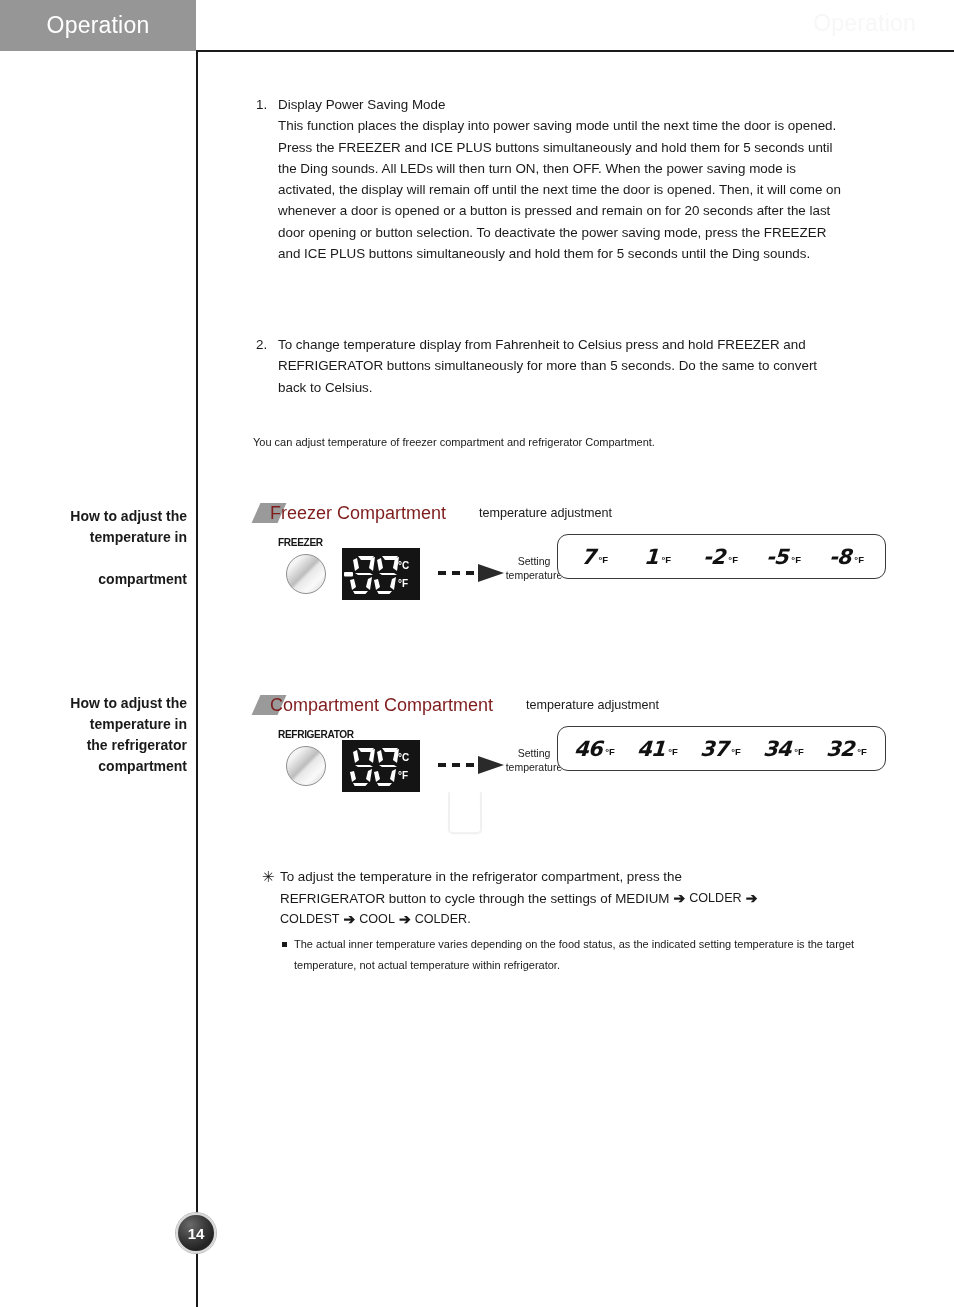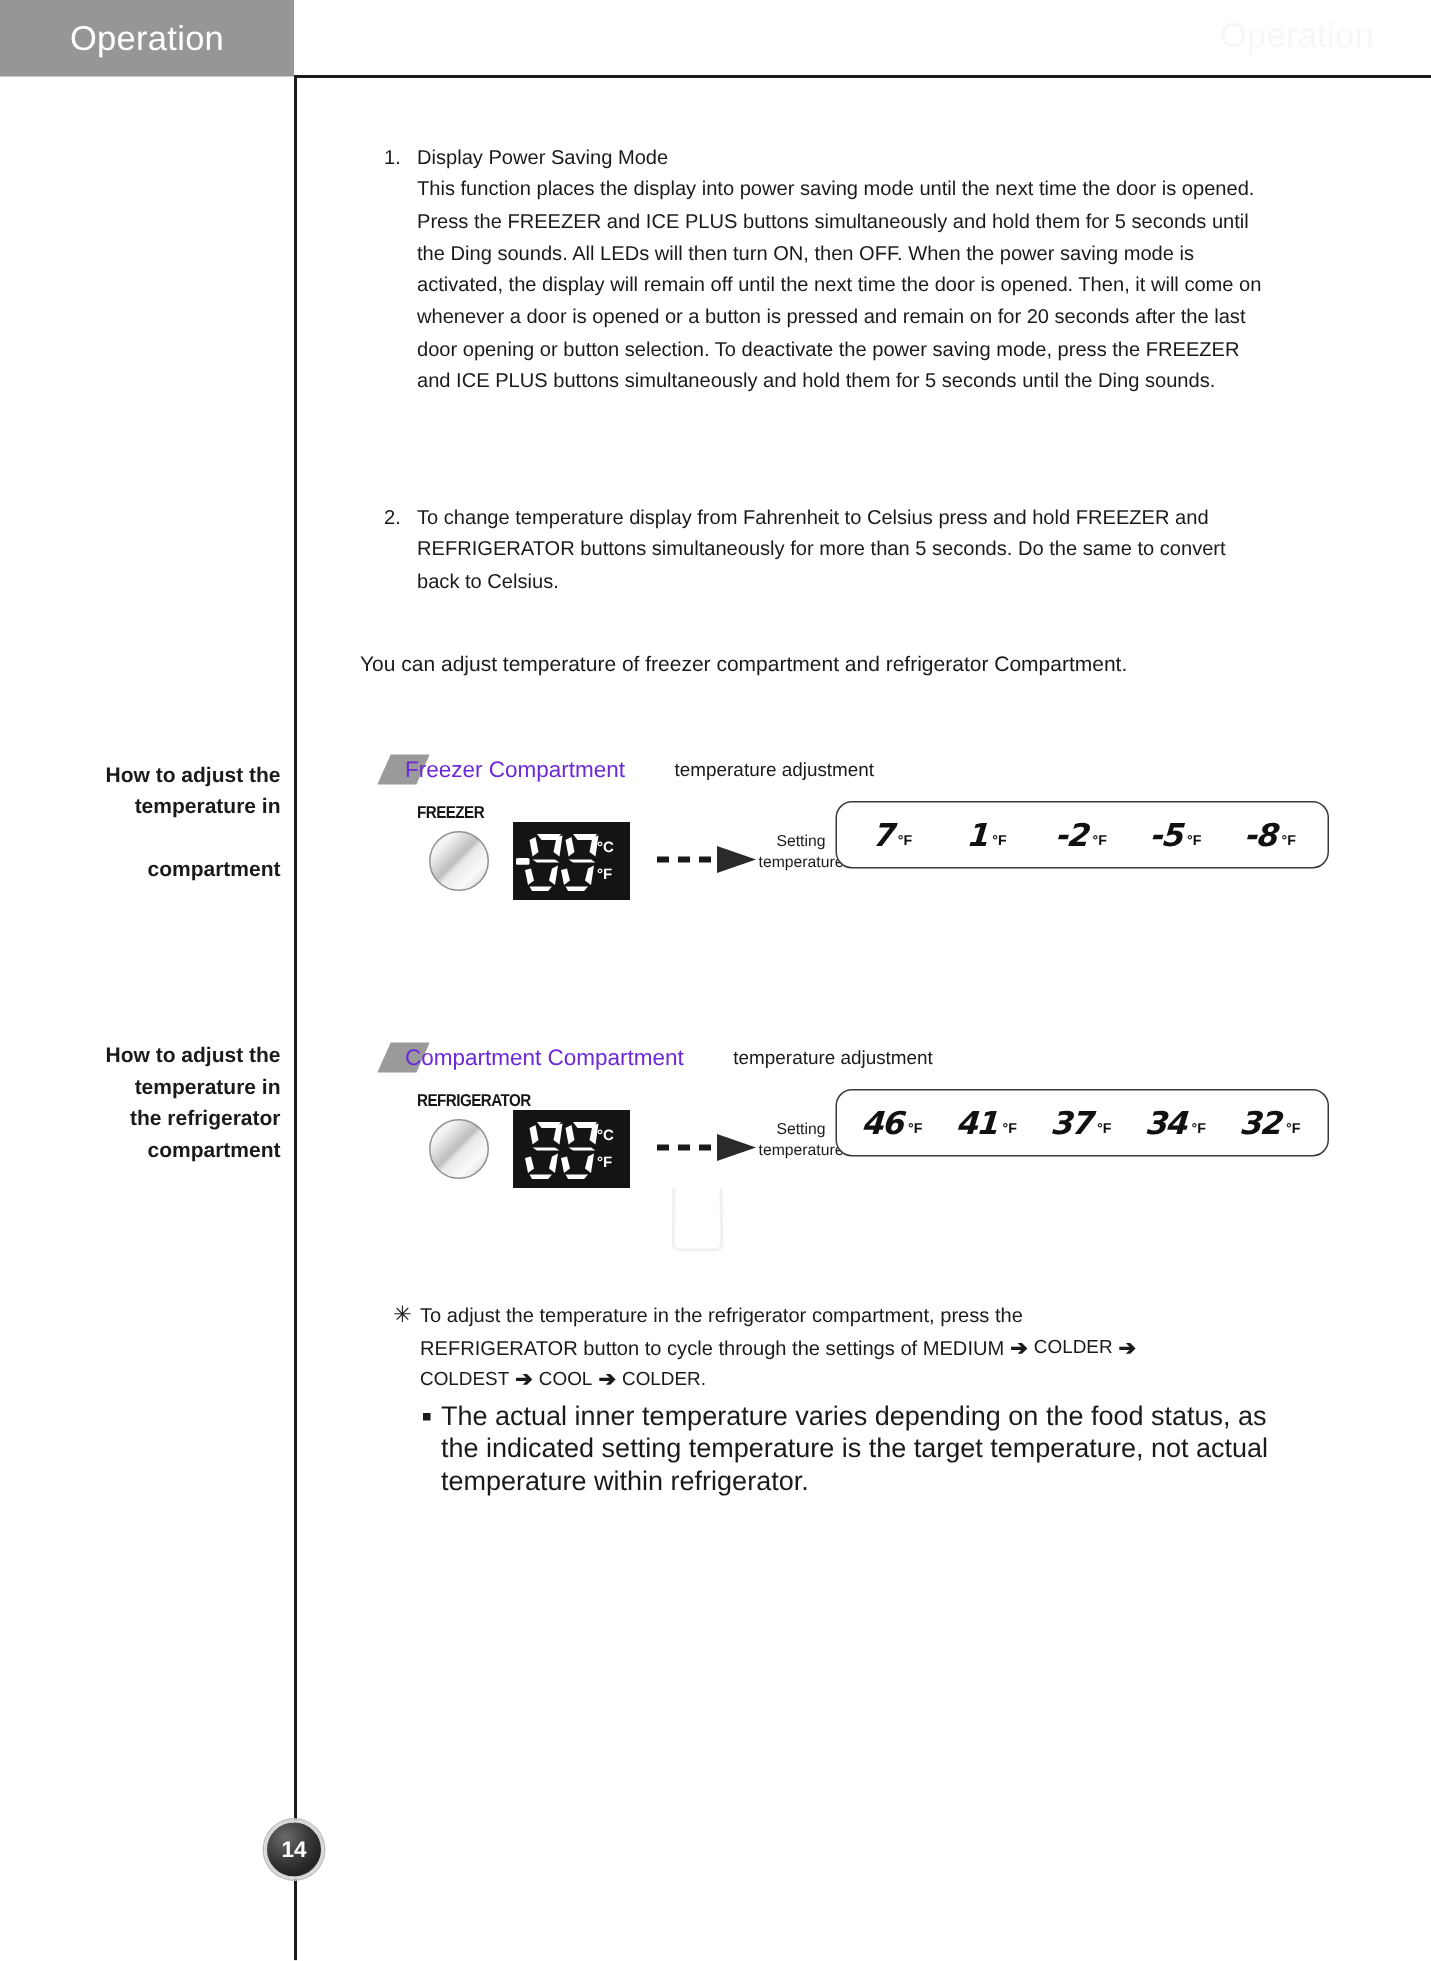--- a/index.html
+++ b/index.html
@@ -83,22 +83,22 @@
     padding-left: 22px;
   }
   .num-item .num {
     position: absolute;
     left: 0; top: 0;
     width: 20px;
   }
 
   #item1 { position: absolute; left: 256px; top: 94px; width: 590px; }
   #item2 { position: absolute; left: 256px; top: 334px; width: 590px; }
-  #intro { position: absolute; left: 240px; top: 432px; width: 590px;
-           font-size: 14px; line-height: 21.3px; }
+  #intro { position: absolute; left: 253px; top: 432px; width: 590px;
+           font-size: 11px; line-height: 21.3px; }
 
   
   .diagram { position: absolute; }
   #diagram-freezer { left: 256px; top: 500px; }
   #diagram-fridge  { left: 256px; top: 692px; }
 
   .cap-row {
     position: relative;
     height: 26px;
     display: flex;
@@ -108,22 +108,22 @@
     position: absolute;
     left: 0; top: 3px;
     width: 26px; height: 20px;
     background: #9a9a9a;
     transform: skewX(-24deg);
   }
   .cap-text {
     position: relative;
     z-index: 2;
     margin-left: 14px;
-    font-size: 15px;
-    color: #6d28d9;
+    font-size: 18px;
+    color: #7f1d1d;
   }
   .cap-text2 {
     position: relative;
     z-index: 2;
     margin-left: 33px;
     font-size: 12.6px;
     color: #1a1a1a;
   }
 
   .panel-row {
@@ -286,21 +286,21 @@
     align-items: flex-end;
     flex-wrap: wrap;
   }
   .small-cap { font-size: 12.6px; }
   .arrow-g { font-size: 14px; font-weight: bold; padding: 0 4px; }
 
   .bullets { margin-top: 3px; padding-left: 20px; }
   .bullet {
     position: relative;
     padding-left: 12px;
-    font-size: 18px;
+    font-size: 11px;
     line-height: 21.5px;
     margin-top: 1px;
   }
   .bullet .sq {
     position: absolute;
     left: 0; top: 8.5px;
     width: 5px; height: 5px;
     background: #1a1a1a;
   }
 

